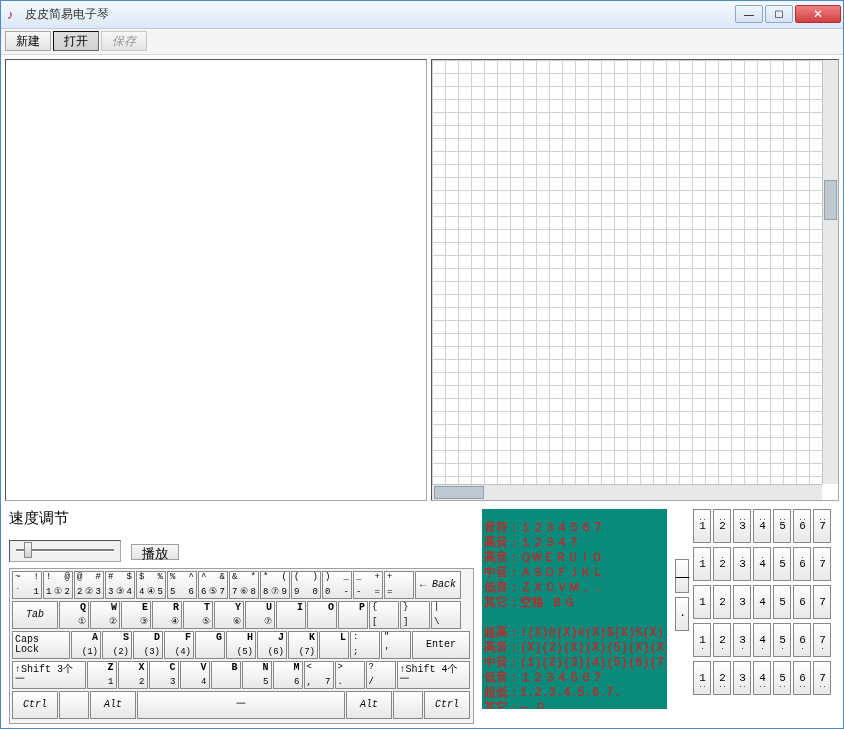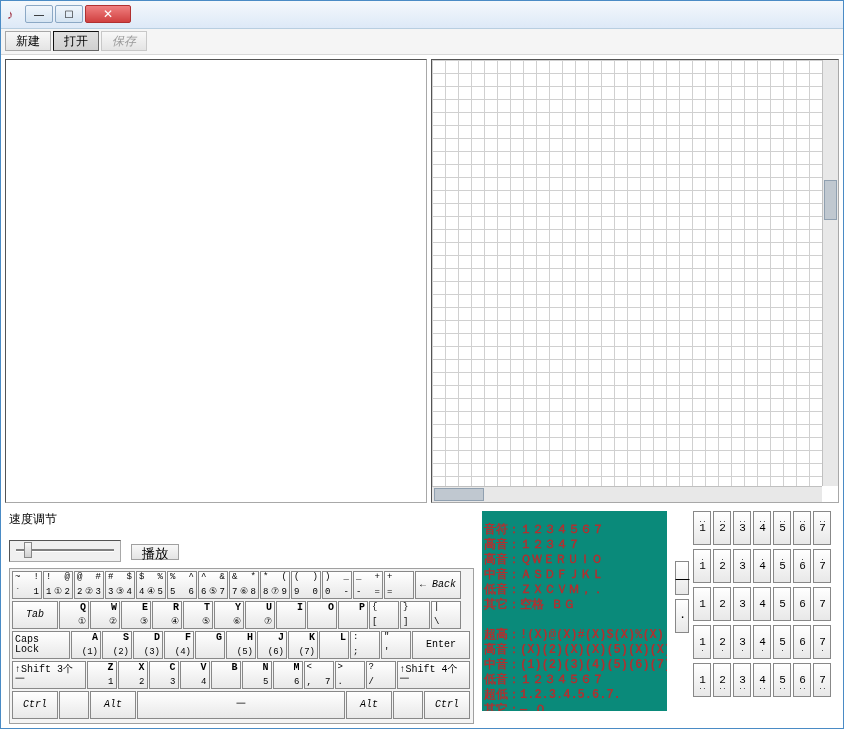--- a/index.html
+++ b/index.html
@@ -21,21 +21,21 @@
 .grid-inner { position: absolute; inset: 0 16px 16px 0; background-image: linear-gradient(to right,#d0d0d0 1px,transparent 1px),linear-gradient(to bottom,#d0d0d0 1px,transparent 1px); background-size: 13px 13px; }
 .scrollv { position: absolute; right: 0; top: 0; bottom: 16px; width: 16px; background: #e8e8e8; border-left: 1px solid #c0c0c0; }
 .scrollh { position: absolute; left: 0; right: 16px; bottom: 0; height: 16px; background: #e8e8e8; border-top: 1px solid #c0c0c0; }
 .thumb { background: #c0c8d0; border: 1px solid #90a0b0; }
 .scrollv .thumb { position: absolute; left: 1px; right: 1px; top: 120px; height: 40px; }
 .scrollh .thumb { position: absolute; top: 1px; bottom: 1px; left: 2px; width: 50px; }
 .bottom { padding: 4px 8px; display: flex; gap: 8px; }
 .leftcol { width: 466px; }
 .sliders { display: flex; gap: 10px; align-items: flex-end; margin-bottom: 6px; }
 .slidergrp { width: 112px; }
-.slidergrp .lbl { font-size: 12px; margin-bottom: 12px; }
+.slidergrp .lbl { font-size: 15px; margin-bottom: 12px; }
 .slider { height: 22px; border: 1px inset #a8a8a8; background: #f0f0f0; position: relative; padding: 8px 6px; }
 .track { height: 3px; background: #808080; border-bottom: 1px solid #fff; position: relative; }
 .knob { position: absolute; width: 8px; height: 16px; background: linear-gradient(#f8f8f8,#d0d0d0); border: 1px solid #888; top: -7px; }
 .playbtn { width: 48px; height: 16px; border: 1px solid #a0a0a0; background: linear-gradient(#f8f8f8,#e4e4e4); cursor: pointer; margin-bottom: 2px; }
 .credit { font-size: 12px; align-self: center; margin-left: 6px; flex: 1; }
 .keyboard { border: 1px solid #a0a0a0; background: #f4f4f4; padding: 2px; }
 .krow { display: flex; margin-bottom: 2px; }
 .key { border: 1px solid #888; background: linear-gradient(#fff,#e8e8e8); min-width: 30px; height: 28px; margin-right: 1px; display: flex; flex-direction: column; justify-content: space-between; padding: 1px 2px; font-size: 9px; line-height: 1; font-family: "Courier New", monospace; position: relative; cursor: pointer; }
 .key .top { display: flex; justify-content: space-between; }
 .key .bot { display: flex; justify-content: space-between; }
@@ -52,20 +52,21 @@
 .noterow { display: flex; gap: 2px; }
 .notekey { width: 18px; height: 34px; border: 1px solid #888; background: linear-gradient(#fff,#e8e8e8); display: flex; flex-direction: column; align-items: center; justify-content: center; font-size: 11px; font-family: "Courier New", monospace; cursor: pointer; line-height: 1; }
 .notekey .dots { font-size: 6px; height: 4px; }
 </style>
 </head>
 <body>
 
 <div class="window">
   <div class="titlebar">
     <span class="icon">♪</span>
+    <span class="title">皮皮简易电子琴</span>
     <div class="winbtns">
       <div class="winbtn">—</div>
       <div class="winbtn">☐</div>
       <div class="winbtn close">✕</div>
     </div>
   </div>
 
   <div class="toolbar">
     <button class="tbtn">新建</button>
     <button class="tbtn pressed">打开</button>

